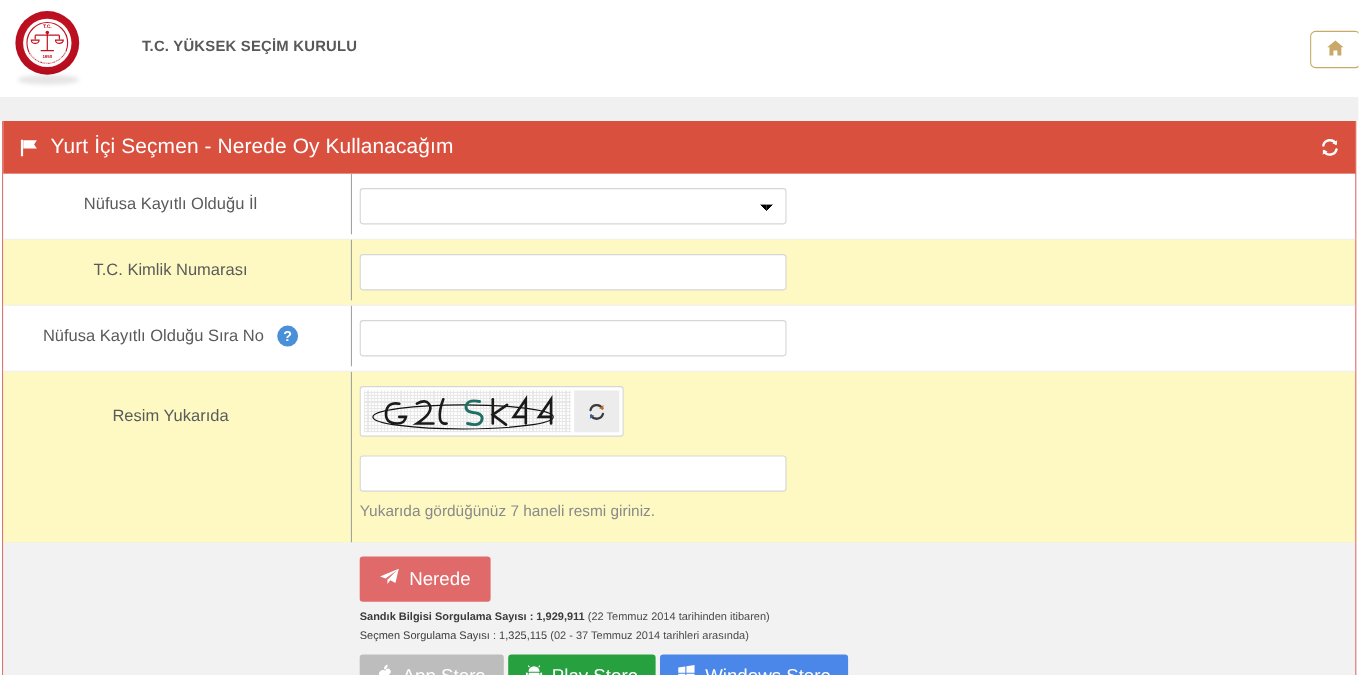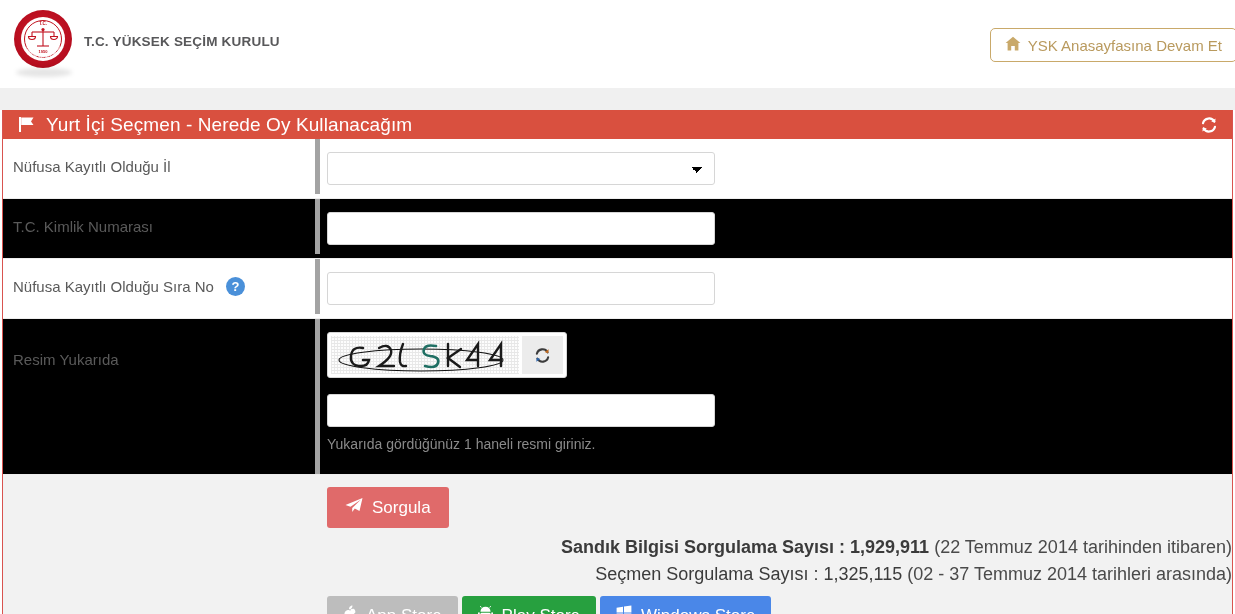--- a/index.html
+++ b/index.html
@@ -63,20 +63,21 @@
     color: #58585a;
     letter-spacing: 0.5px;
     font-family: "Liberation Sans", sans-serif;
   }
   .brand-sub {
     margin-top: 5px;
     font-size: 13.5px;
     font-weight: bold;
     color: #58585a;
     letter-spacing: 0.2px;
+    margin-left: 45px;
   }
 
   .home-btn {
     position: absolute;
     right: -2px;
     top: 28px;
     height: 34px;
     display: flex;
     align-items: center;
     gap: 7px;
@@ -96,54 +97,54 @@
 
   
   .panel {
     margin: 0 2px;
     border: 1px solid #d9534f;
     border-top: none;
     background: #ffffff;
   }
   .panel-head {
     background: #d9503f;
-    height: 29px;
+    height: 48px;
     display: flex;
     align-items: center;
     padding: 0 14px 0 15px;
     color: #ffffff;
   }
   .panel-head .flag { margin-right: 10px; display: flex; }
   .panel-title {
     font-size: 19px;
     letter-spacing: 0.1px;
   }
   .panel-head .spacer { flex: 1; }
   .refresh-head { display: flex; cursor: pointer; }
 
   
   .row {
     display: flex;
     align-items: flex-start;
     border-bottom: 1px solid #eeeeee;
     background: #ffffff;
   }
-  .row.alt { background: #000000; }
+  .row.alt { background: #fef9c3; }
   .row-label {
     width: 317px;
     flex: 0 0 317px;
     text-align: right;
     padding: 16px 22px 16px 10px;
     font-size: 15px;
     color: #5a5a5a;
-    border-right: 5px solid #a3a3a3;
+    border-right: 1px solid #a3a3a3;
     min-height: 55px;
     display: flex;
     align-items: center;
-    justify-content: flex-start;
+    justify-content: center;
     gap: 12px;
   }
   .row.tall .row-label { min-height: 155px; align-items: flex-start; padding-top: 32px; }
   .row-field {
     flex: 1;
     padding: 13px 0 13px 7px;
   }
   .help-icon {
     width: 19px; height: 19px;
     border-radius: 50%;
@@ -227,21 +228,21 @@
     gap: 9px;
     background: #e06a6a;
     color: #ffffff;
     border: none;
     border-radius: 3px;
     padding: 10px 18px;
     font-size: 17px;
     cursor: pointer;
     font-family: "Liberation Sans", sans-serif;
   }
-  .stat-line { font-size: 18px; color: #3b3b3b; margin-top: 6px; text-align: right; }
+  .stat-line { font-size: 10px; color: #3b3b3b; margin-top: 6px; }
   .stat-line.first { margin-top: 9px; font-weight: bold; }
   .stat-note { color: #4a4a4a; font-weight: normal; }
 
   .stores { margin-top: 11px; display: flex; gap: 4px; }
   .store-btn {
     display: inline-flex;
     align-items: center;
     gap: 9px;
     height: 39px;
     padding: 0 16px;
@@ -289,21 +290,20 @@
       <div class="brand-sub">T.C. YÜKSEK SEÇİM KURULU</div>
     </div>
   </div>
 
   <div class="home-btn">
     <span>
       <svg width="16" height="15" viewBox="0 0 16 15">
         <path d="M8 0.8 L0.6 7 H2.6 V14.4 H6.2 V10 H9.8 V14.4 H13.4 V7 H15.4 Z" fill="#c9a96a"></path>
       </svg>
     </span>
-    <span>YSK Anasayfasına Devam Et</span>
   </div>
 </div>
 
 <div class="gap"></div>
 
 <div class="panel">
 
   <div class="panel-head">
     <span class="flag">
       <svg width="18" height="17" viewBox="0 0 18 17">
@@ -383,32 +383,32 @@
             <path d="M3 7.2 A6.2 6.2 0 0 1 14.4 5.6" stroke="#3b3b3b" stroke-width="2.2" fill="none" stroke-linecap="round"></path>
             <path d="M15 10.8 A6.2 6.2 0 0 1 3.6 12.4" stroke="#3b3b3b" stroke-width="2.2" fill="none" stroke-linecap="round"></path>
             <path d="M15.6 2.4 L15 6.6 L11.2 5.4 Z" fill="#c26a1e"></path>
             <path d="M2.4 15.6 L3 11.4 L6.8 12.6 Z" fill="#2b62a8"></path>
           </svg>
         </div>
       </div>
       <div class="captcha-input">
         <input class="ctrl" type="text" value="" style="">
       </div>
-      <div class="captcha-hint">Yukarıda gördüğünüz 1 haneli resmi giriniz.</div>
+      <div class="captcha-hint">Yukarıda gördüğünüz 7 haneli resmi giriniz.</div>
     </div>
   </div>
 
   <div class="footer">
     <button class="sorgula">
       <span>
         <svg width="18" height="16" viewBox="0 0 18 16">
           <path d="M17.5 1 L0.5 8 L5.5 9.8 L16 2.4 L7.2 11 L7.2 15 L9.8 11.6 L14.5 14 Z" fill="#ffffff"></path>
         </svg>
       </span>
-      <span>Sorgula</span>
+      <span>Nerede</span>
     </button>
 
     <div class="stat-line first">
       <span>Sandık Bilgisi Sorgulama Sayısı : </span><span>1,929,911</span>
       <span class="stat-note">(22 Temmuz 2014 tarihinden itibaren)</span>
     </div>
     <div class="stat-line">
       <span>Seçmen Sorgulama Sayısı : </span><span>1,325,115</span>
       <span class="stat-note">(02 - 37 Temmuz 2014 tarihleri arasında)</span>
     </div>

